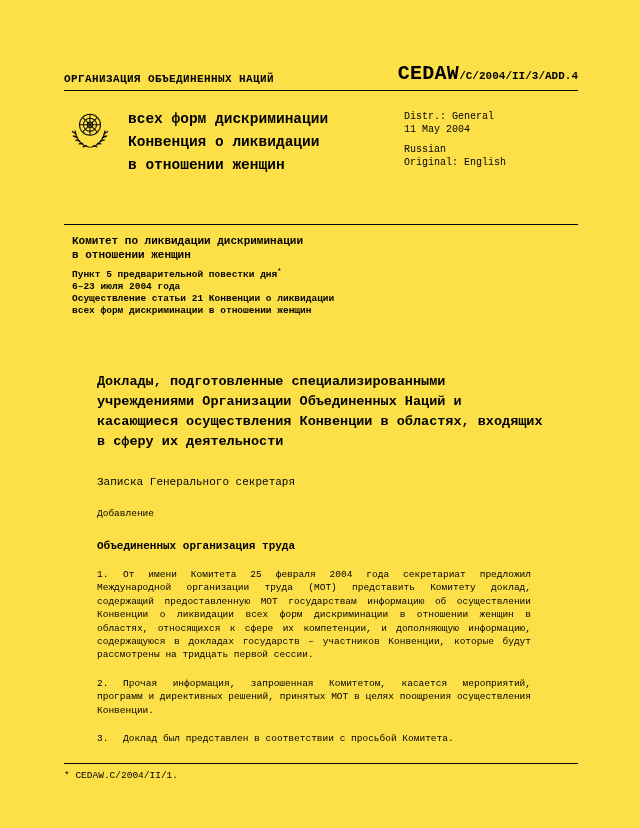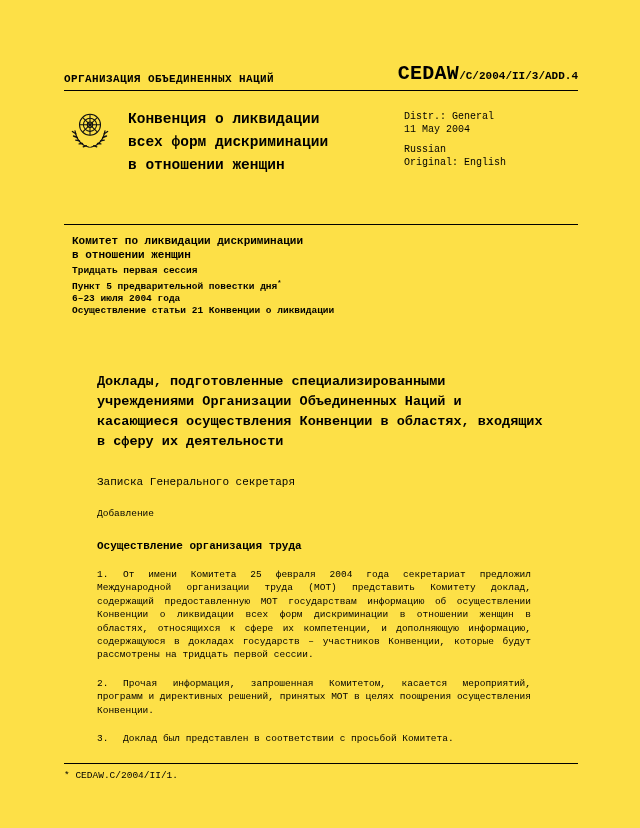--- a/index.html
+++ b/index.html
@@ -100,50 +100,50 @@
         <path d="M51 37 l4.5 -3"></path>
         <path d="M49 42 l5 -2"></path>
         <path d="M46 46.5 l5 -1"></path>
         <path d="M42 50 l4.5 0.5"></path>
         <path d="M37 52.8 l4 1.6"></path>
       </g>
     </svg>
   </div>
 
   <div class="mast-title">
+    <div>всех форм дискриминации</div>
     <div>Конвенция о ликвидации</div>
-    <div>всех форм дискриминации</div>
     <div>в отношении женщин</div>
   </div>
 
   <div class="distr">
     <div>Distr.: General</div>
     <div>11 May 2004</div>
     <div class="gap"></div>
     <div>Russian</div>
     <div>Original: English</div>
   </div>
 
   <div class="rule rule-mid"></div>
 
   <div class="session">
     <div class="lg">Комитет по ликвидации дискриминации</div>
     <div class="lg">в отношении женщин</div>
     <div class="spacer"></div>
-    <div class="sm">Тридцать первая сессия</div>
     <div class="sm"><span>Пункт 5 предварительной повестки дня</span><sup>*</sup></div>
     <div class="sm">6–23 июля 2004 года</div>
     <div class="sm">Осуществление статьи 21 Конвенции о ликвидации</div>
+    <div class="sm">всех форм дискриминации в отношении женщин</div>
   </div>
 
   <div class="body-block">
     <h1 class="main-title">Доклады, подготовленные специализированными учреждениями Организации Объединенных Наций и касающиеся осуществления Конвенции в областях, входящих в сферу их деятельности</h1>
     <p class="subtitle">Записка Генерального секретаря</p>
     <p class="addendum">Добавление</p>
-    <h2 class="section-heading">Осуществление организация труда</h2>
+    <h2 class="section-heading">Объединенных организация труда</h2>
 
     <p class="para"><span class="pnum">1.</span><span>От имени Комитета 25 февраля 2004 года секретариат предложил Международной организации труда (МОТ) представить Комитету доклад, содержащий предоставленную МОТ государствам информацию об осуществлении Конвенции о ликвидации всех форм дискриминации в отношении женщин в областях, относящихся к сфере их компетенции, и дополняющую информацию, содержащуюся в докладах государств – участников Конвенции, которые будут рассмотрены на тридцать первой сессии.</span></p>
 
     <p class="para"><span class="pnum">2.</span><span>Прочая информация, запрошенная Комитетом, касается мероприятий, программ и директивных решений, принятых МОТ в целях поощрения осуществления Конвенции.</span></p>
 
     <p class="para"><span class="pnum">3.</span><span>Доклад был представлен в соответствии с просьбой Комитета.</span></p>
   </div>
 
   <div class="footnote-rule"></div>
   <div class="footnote">* CEDAW.C/2004/II/1.</div>

